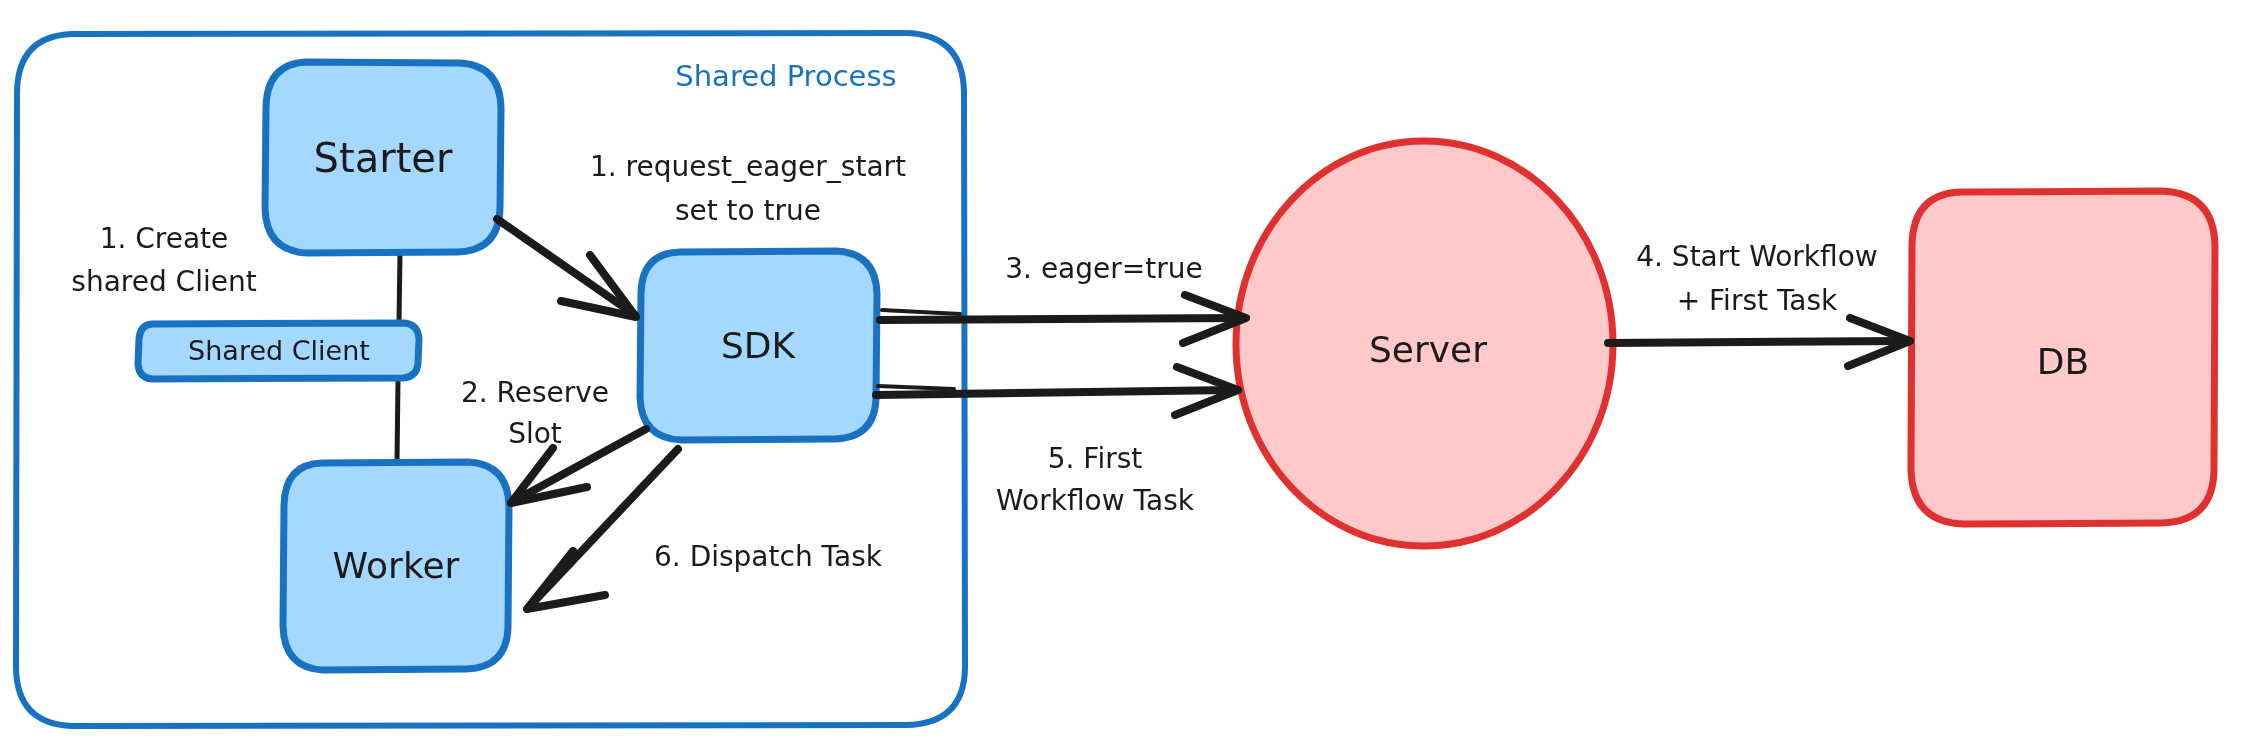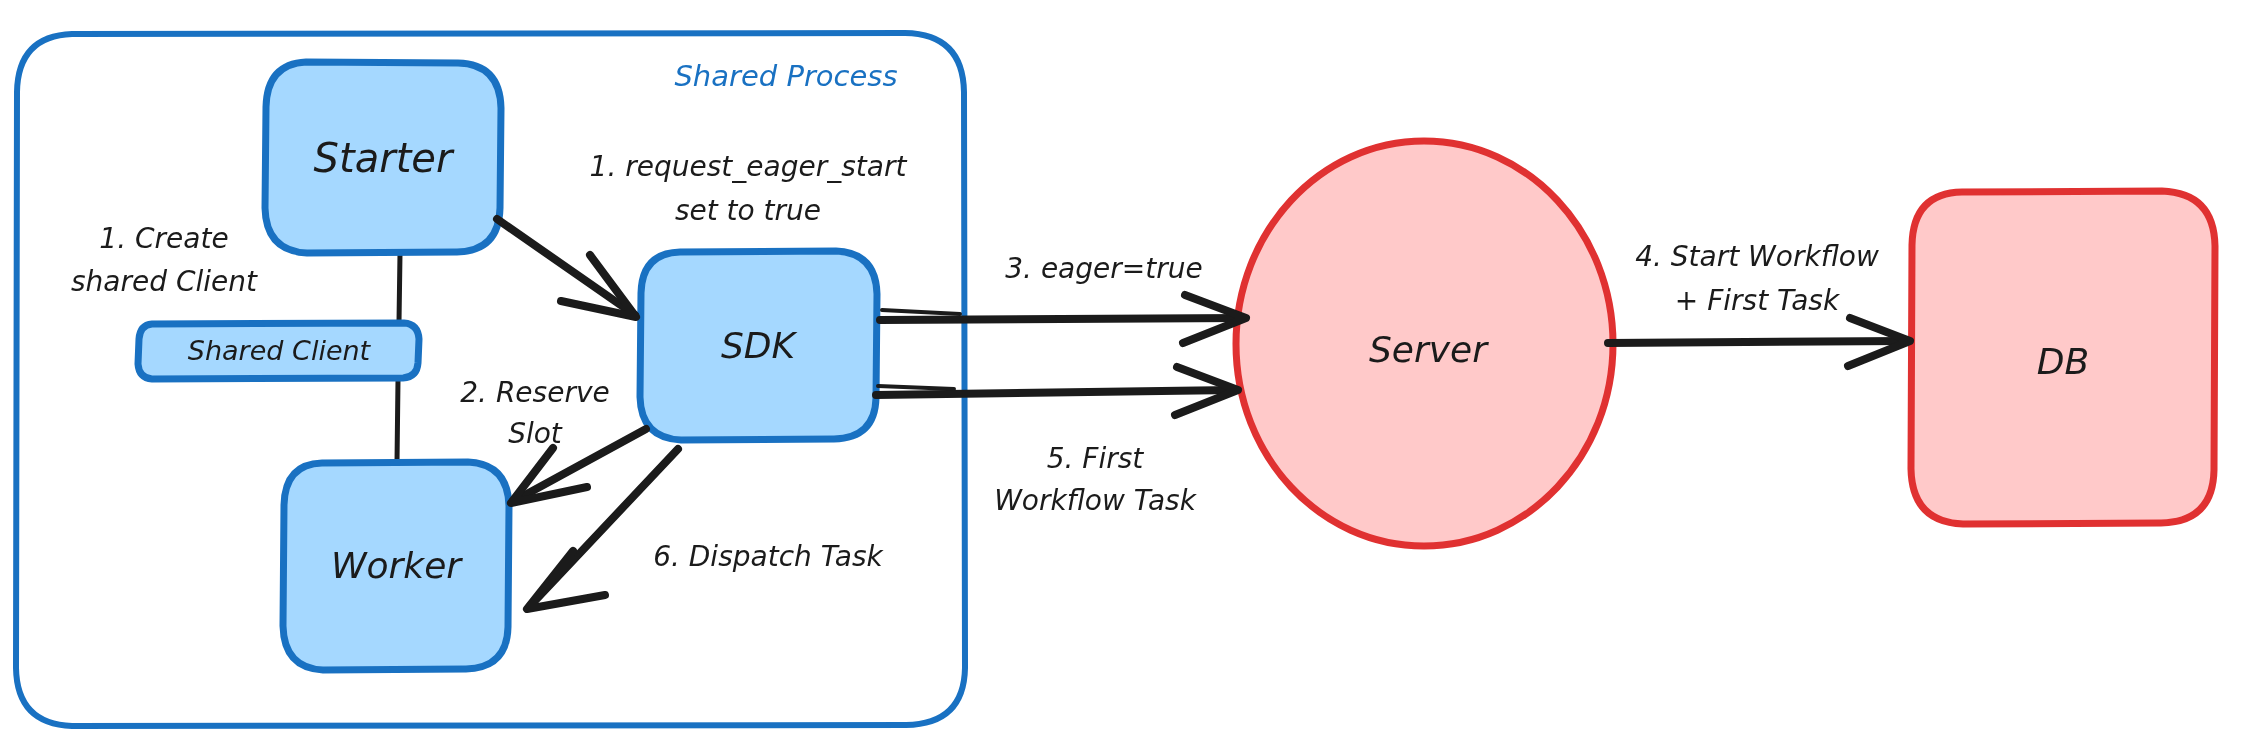--- a/index.html
+++ b/index.html
@@ -11,21 +11,20 @@
     width: 2248px;
     height: 754px;
     font-family: "DejaVu Sans", sans-serif;
     overflow: hidden;
   }
   #diagram-root {
     position: relative;
     width: 2248px;
     height: 754px;
     background: #ffffff;
-    font-style: italic;
   }
   #diagram-svg {
     position: absolute;
     inset: 0;
     width: 2248px;
     height: 754px;
     display: block;
   }
   .node-label {
     font-family: "DejaVu Sans", sans-serif;

